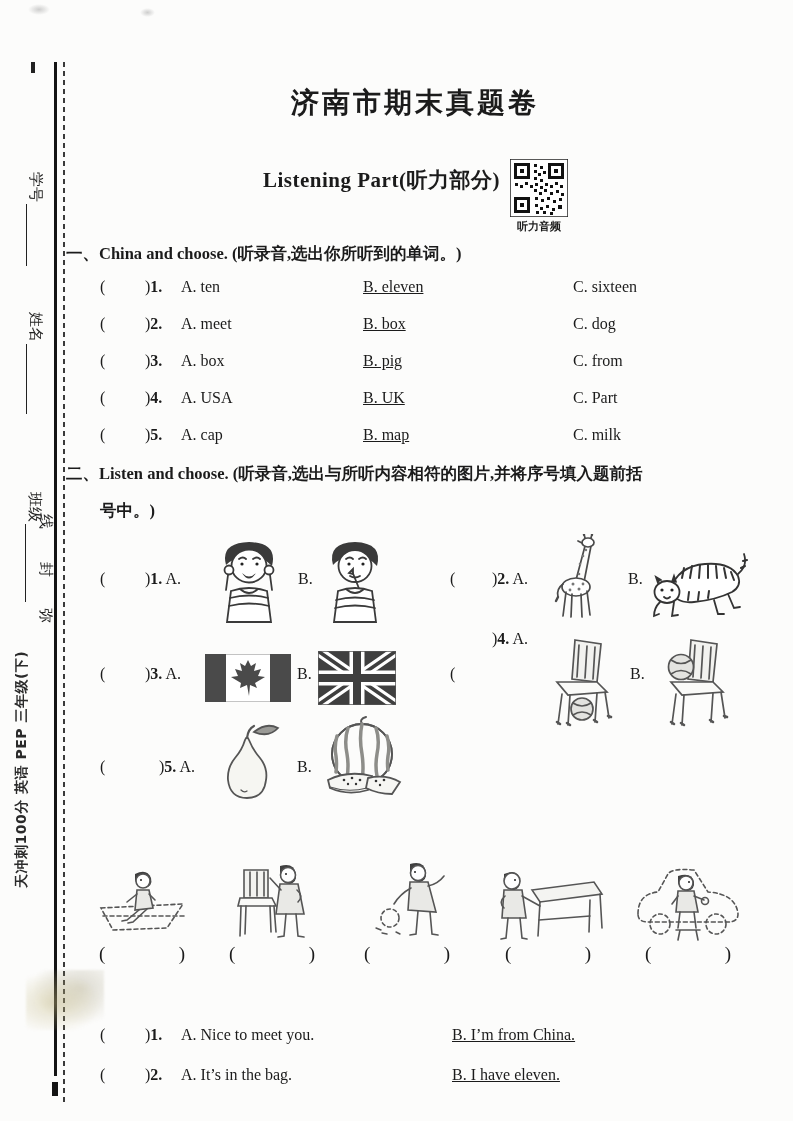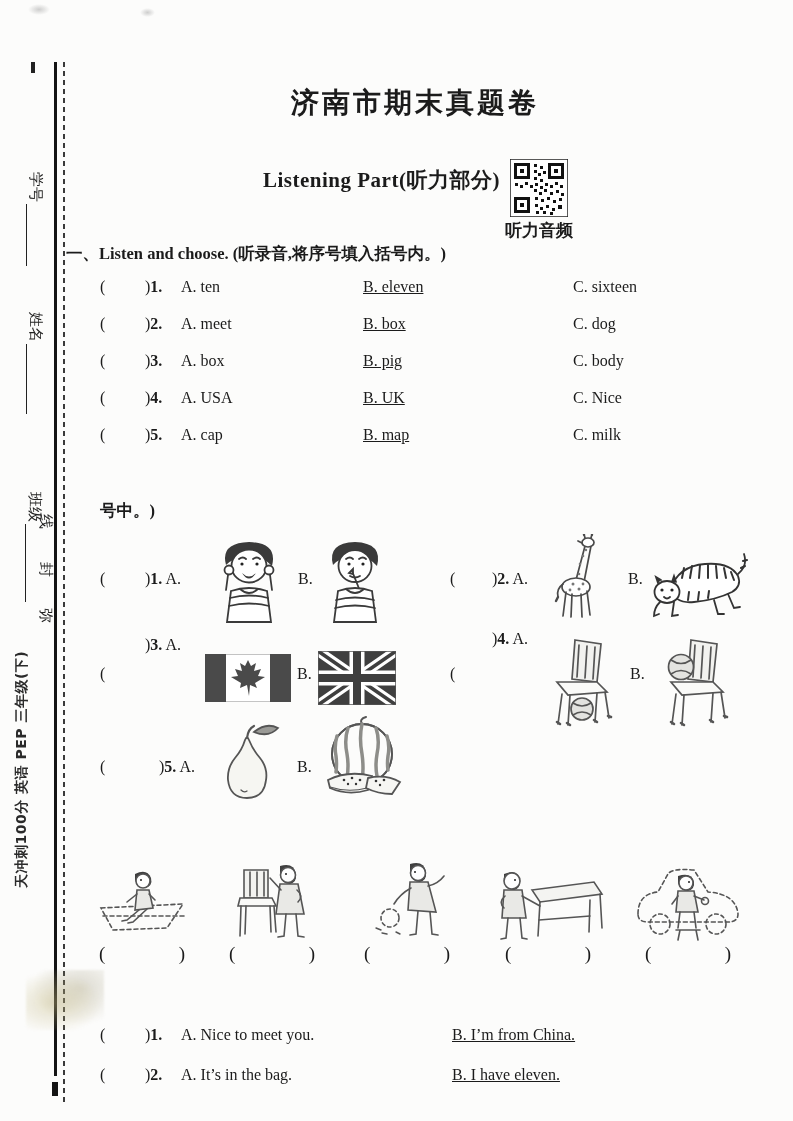--- a/index.html
+++ b/index.html
@@ -15,21 +15,21 @@
           font-family:"DejaVu Sans",sans-serif;font-size:15px;color:#222;white-space:nowrap;display:flex;align-items:flex-end;gap:2px;}
   .vlabel .uline{display:inline-block;border-bottom:1.6px solid #222;height:14px;}
   .sealch{transform:rotate(90deg);transform-origin:0 0;width:20px;height:18px;line-height:18px;
           font-family:"DejaVu Sans",sans-serif;font-size:15px;color:#222;}
   .series{transform:rotate(-90deg);transform-origin:0 0;height:20px;line-height:20px;
           font-family:"DejaVu Sans",sans-serif;font-weight:bold;font-size:14px;color:#2a2a2a;white-space:nowrap;letter-spacing:.5px;}
   
   .pagetitle{left:245px;top:84px;width:340px;text-align:center;font-size:28px;font-weight:bold;letter-spacing:3px;}
   .parttitle{left:263px;top:166px;font-size:21px;font-weight:bold;letter-spacing:.5px;}
   .qrcap{left:504px;top:219px;width:70px;text-align:center;font-family:"DejaVu Sans",sans-serif;
-         font-size:17px;font-weight:bold;}
+         font-size:11px;font-weight:bold;}
   .sechead{left:66px;font-size:16.5px;font-weight:bold;white-space:nowrap;}
   .row{left:0;width:793px;height:24px;font-size:16px;}
   .row .br{position:absolute;left:100px;}
   .row .cn{position:absolute;left:145px;}
   .row .oa{position:absolute;left:181px;}
   .row .ob{position:absolute;left:363px;text-decoration:underline;}
   .row .oc{position:absolute;left:573px;}
   .row4 .ob{left:452px;}
   .s2t{font-size:16px;white-space:pre;}
   .blab{font-size:16px;}
@@ -127,58 +127,59 @@
           <rect x="42" y="49" width="3" height="3"></rect>
           <rect x="48" y="46" width="4" height="4"></rect>
         <rect x="26" y="52" width="3" height="3"></rect>
           <rect x="33" y="52" width="3" height="3"></rect>
           <rect x="40" y="53" width="3" height="3"></rect>
       </g>
     </svg>
   </div>
   <div class="abs qrcap">听力音频</div>
 
-  <div class="abs sechead" style="top:243px">一、Listen and choose. (听录音,将序号填入括号内。)</div>
+  <div class="abs sechead" style="top:243px">一、China and choose. (听录音,选出你所听到的单词。)</div>
 
   <div class="abs row" style="top:278px">
     <span class="br">(</span>
     <span class="cn"><span>)</span><b>1.</b></span>
     <span class="oa">A. ten</span>
     <span class="ob">B. eleven</span>
     <span class="oc">C. sixteen</span>
   </div>
   <div class="abs row" style="top:315px">
     <span class="br">(</span>
     <span class="cn"><span>)</span><b>2.</b></span>
     <span class="oa">A. meet</span>
     <span class="ob">B. box</span>
     <span class="oc">C. dog</span>
   </div>
   <div class="abs row" style="top:352px">
     <span class="br">(</span>
     <span class="cn"><span>)</span><b>3.</b></span>
     <span class="oa">A. box</span>
     <span class="ob">B. pig</span>
-    <span class="oc">C. body</span>
+    <span class="oc">C. from</span>
   </div>
   <div class="abs row" style="top:389px">
     <span class="br">(</span>
     <span class="cn"><span>)</span><b>4.</b></span>
     <span class="oa">A. USA</span>
     <span class="ob">B. UK</span>
-    <span class="oc">C. Nice</span>
+    <span class="oc">C. Part</span>
   </div>
   <div class="abs row" style="top:426px">
     <span class="br">(</span>
     <span class="cn"><span>)</span><b>5.</b></span>
     <span class="oa">A. cap</span>
     <span class="ob">B. map</span>
     <span class="oc">C. milk</span>
   </div>
 
+  <div class="abs sechead" style="top:463px">二、Listen and choose. (听录音,选出与所听内容相符的图片,并将序号填入题前括</div>
   <div class="abs sechead" style="left:100px;top:500px">号中。)</div>
 
   <span class="abs s2t" style="left:100px;top:570px">(</span>
   <span class="abs s2t" style="left:145px;top:570px"><span>)</span><b>1.</b> <span>A.</span></span>
   <div class="abs" style="left:213px;top:538px">
     <svg width="72" height="88" viewBox="0 0 72 88">
       <g stroke="#3a3a3a" fill="none" stroke-width="1.8" stroke-linecap="round">
         <path d="M13,27 Q7,5 36,4 Q65,5 59,28 Q50,18 36,19 Q22,18 13,27 Z" fill="#3a3a3a" stroke="none"></path>
         <ellipse cx="36" cy="28" rx="17.5" ry="16.5" fill="#fff"></ellipse>
         <path d="M26,21 q4,-3 7,0 M40,21 q4,-3 7,0"></path>
@@ -259,21 +260,21 @@
         <g stroke-width="2">
           <path d="M34,18 l-2,10 M42,16 l-2,12 M50,15 l-1,13 M58,15 l0,13 M66,16 l1,12 M74,18 l2,10 M81,22 l3,8"></path>
           <path d="M38,50 l1,-8 M48,50 l1,-8 M58,48 l1,-7"></path>
           <path d="M91,18 l4,-2 M93,11 l4,-1"></path>
         </g>
       </g>
     </svg>
   </div>
 
   <span class="abs s2t" style="left:100px;top:665px">(</span>
-  <span class="abs s2t" style="left:145px;top:636px"><span>)</span><b>3.</b> <span>A.</span></span>
+  <span class="abs s2t" style="left:145px;top:665px"><span>)</span><b>3.</b> <span>A.</span></span>
   <div class="abs" style="left:205px;top:654px">
     <svg width="86" height="48" viewBox="0 0 86 48">
       <rect x="0" y="0" width="86" height="48" fill="#fff" stroke="#888" stroke-width="1"></rect>
       <rect x="0" y="0" width="21" height="48" fill="#4a4a4a"></rect>
       <rect x="65" y="0" width="21" height="48" fill="#4a4a4a"></rect>
       <path fill="#4a4a4a" d="M43,6 L46,12 L51,9 L49,17 L56,15 L53,22 L60,23 L50,29 L52,34 L45,31 L44,42 L42,31 L35,34 L36,29 L26,23 L33,22 L30,15 L37,17 L35,9 L40,12 Z"></path>
     </svg>
   </div>
   <span class="abs blab" style="left:297px;top:665px">B.</span>
   <div class="abs" style="left:318px;top:651px">

